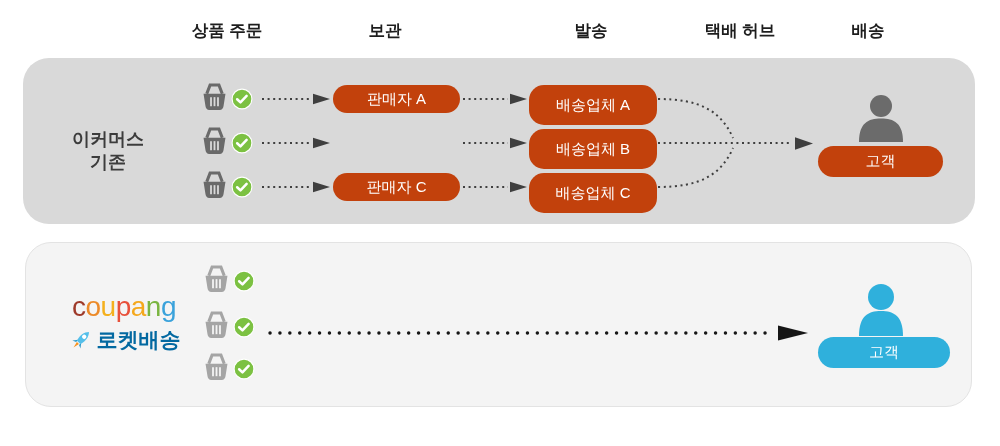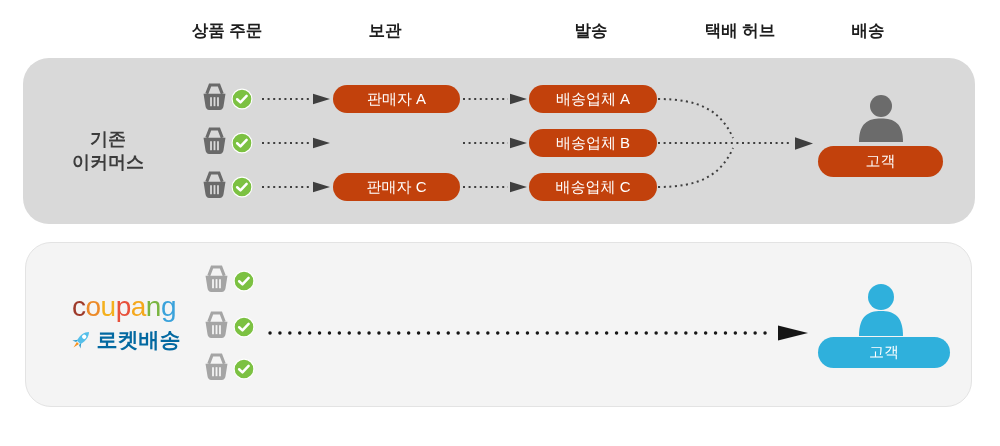--- a/index.html
+++ b/index.html
@@ -21,21 +21,21 @@
   .lines{position:absolute;left:0;top:0;z-index:2;pointer-events:none;}
   .dotA{stroke:#3f3f3f;stroke-width:2;fill:none;stroke-dasharray:2 3.6;}
   .dotB{stroke:#161616;stroke-width:3.4;fill:none;stroke-dasharray:0.1 9.8;stroke-linecap:round;}
   .ah{fill:#3f3f3f;}
   .ahB{fill:#161616;}
   .pill{
     position:absolute;display:flex;align-items:center;justify-content:center;
     background:#c2410c;color:#ffffff;font-size:15px;border-radius:15px;z-index:3;white-space:nowrap;
   }
   .pill.seller{left:333px;width:127px;height:28px;}
-  .pill.carrier{left:529px;width:128px;height:28px;}
+  .pill.carrier{left:529px;width:128px;height:40px;}
   .pill.cust-gray{left:818px;top:146px;width:125px;height:31px;border-radius:16px;}
   .pill.cust-blue{left:818px;top:337px;width:132px;height:31px;border-radius:16px;background:#2fb0dc;}
   .basket{position:absolute;display:flex;align-items:center;z-index:3;}
   .basket svg{display:block;}
   .chk{margin-left:1px;margin-top:4px;}
   .person{position:absolute;z-index:3;}
   .brand{
     position:absolute;left:55px;top:292px;width:138px;text-align:center;z-index:3;
   }
   .brand-word{font-size:28px;font-weight:normal;letter-spacing:-0.5px;line-height:30px;}
@@ -75,22 +75,22 @@
     <path class="dotA" d="M658 99 C700 99 721 111 733 138"></path>
     <path class="dotA" d="M658 187 C700 187 721 175 733 148"></path>
     <path class="dotA" d="M658 143 H792"></path>
     <polygon class="ah" points="795,137.3 795,149.7 813,143.5"></polygon>
 
     <path class="dotB" d="M270 333 H774"></path>
     <polygon class="ahB" points="778,325.5 778,340.5 808,333"></polygon>
   </svg>
 
   <div class="section-label">
+    <div>이커머스</div>
     <div>기존</div>
-    <div>이커머스</div>
   </div>
 
   <div class="basket" style="left:199px;top:82px">
     <svg width="31" height="30" viewBox="0 0 24 23">
         <path d="M6 9 L8.6 2.2 H15.4 L18 9" fill="none" stroke="#6a6a6a" stroke-width="2.4"></path>
         <path d="M3.5 9 H20.5 L19 18.5 C18.8 20.3 17.8 21.6 16 21.6 H8 C6.2 21.6 5.2 20.3 5 18.5 Z" fill="#6a6a6a"></path>
         <g stroke="#d9d9d9" stroke-width="1.4">
           <line x1="9.3" y1="11.6" x2="9.3" y2="18.6"></line>
           <line x1="12" y1="11.6" x2="12" y2="18.6"></line>
           <line x1="14.7" y1="11.6" x2="14.7" y2="18.6"></line>

